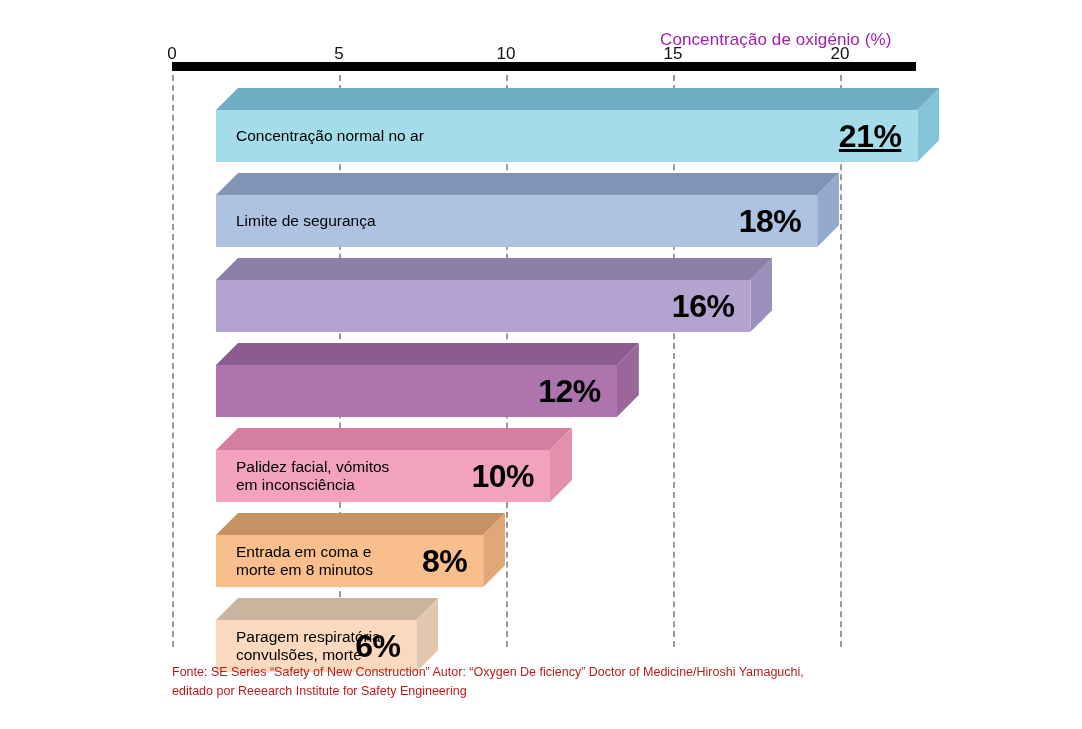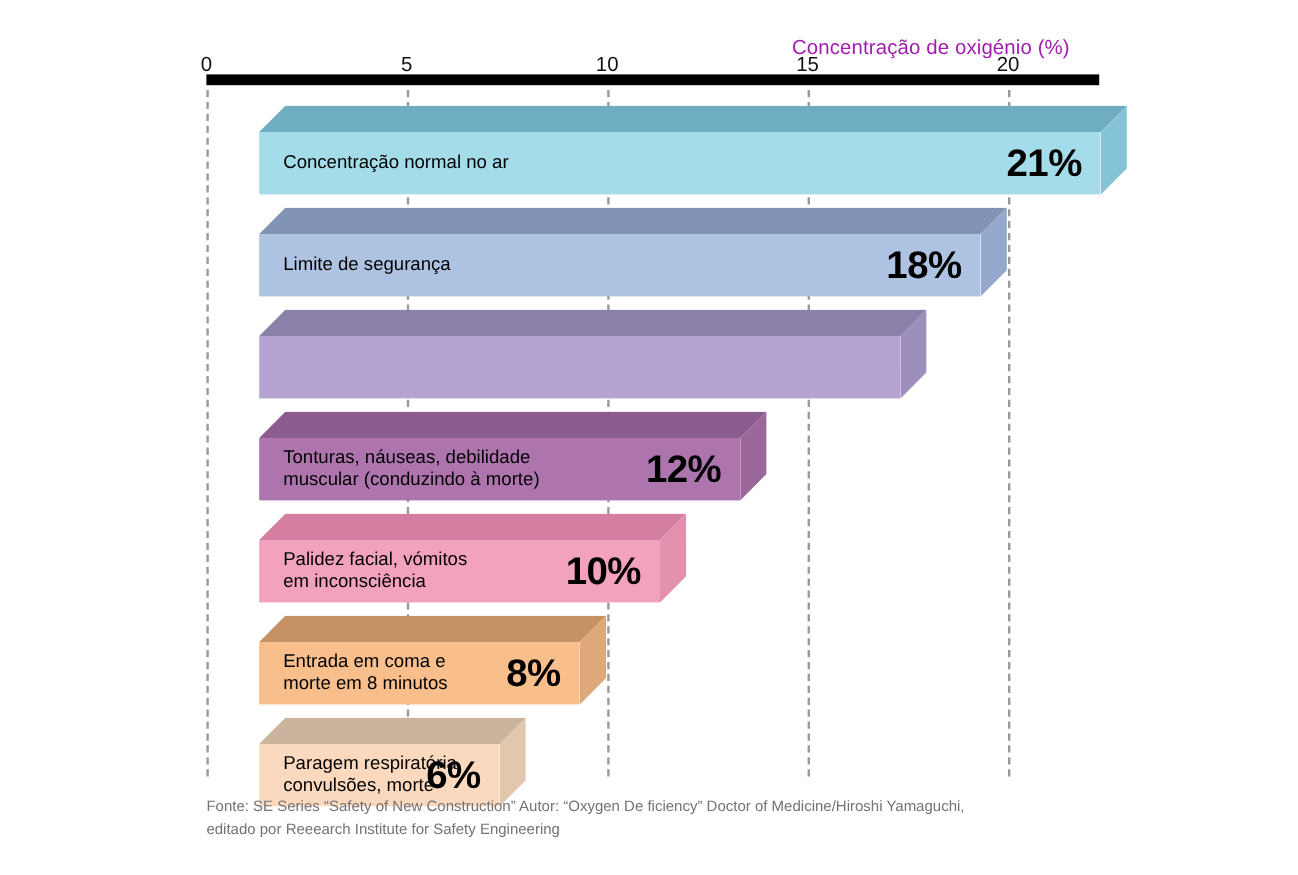--- a/index.html
+++ b/index.html
@@ -133,21 +133,21 @@
   }
 
   
   .footnote {
     position: absolute;
     left: 172px;
     top: 663px;
     width: 790px;
     font-size: 12.5px;
     line-height: 1.55;
-    color: #737373;
+    color: #b91c1c;
     white-space: pre-line;
   }
 </style>
 </head>
 <body>
 
 <div id="chart-root">
 
   <div class="axis-title">Concentração de oxigénio (%)</div>
 
@@ -168,40 +168,39 @@
       <div class="gridline" style="left: 673px;"></div>
       <div class="gridline" style="left: 840px;"></div>
     </div>
 
   <div id="bars-layer">
       <div class="bar-row" style="top: 88px; width: 723.4px; height: 74px;">
         <div class="bar-top" style="width: 723.4px; background: rgb(111, 174, 194); clip-path: polygon(22px 0px, 100% 0px, 701.4px 100%, 0px 100%);"></div>
         <div class="bar-side" style="left: 701.4px; background: rgb(132, 196, 214); clip-path: polygon(100% 0px, 100% 52px, 0px 100%, 0px 22px);"></div>
         <div class="bar-front" style="width: 701.4px; background: rgb(164, 220, 234);"></div>
         <div class="bar-label" style="max-width: 671.4px;">Concentração normal no ar</div>
-        <div class="bar-value" style="left: 0px; width: 685.4px;">21%</div>
+        <div class="bar-value" style="left: 0px; width: 685.4px; text-decoration: underline;">21%</div>
       </div>
       <div class="bar-row" style="top: 173px; width: 623.2px; height: 60px;">
         <div class="bar-top" style="width: 623.2px; background: rgb(130, 148, 182); clip-path: polygon(22px 0px, 100% 0px, 601.2px 100%, 0px 100%);"></div>
         <div class="bar-side" style="left: 601.2px; background: rgb(149, 169, 204); clip-path: polygon(100% 0px, 100% 52px, 0px 100%, 0px 22px);"></div>
         <div class="bar-front" style="width: 601.2px; background: rgb(174, 194, 226);"></div>
         <div class="bar-label" style="max-width: 571.2px;">Limite de segurança</div>
         <div class="bar-value" style="left: 0px; width: 585.2px;">18%</div>
       </div>
       <div class="bar-row" style="top: 258px; width: 556.4px; height: 74px;">
         <div class="bar-top" style="width: 556.4px; background: rgb(139, 128, 169); clip-path: polygon(22px 0px, 100% 0px, 534.4px 100%, 0px 100%);"></div>
         <div class="bar-side" style="left: 534.4px; background: rgb(156, 143, 188); clip-path: polygon(100% 0px, 100% 52px, 0px 100%, 0px 22px);"></div>
         <div class="bar-front" style="width: 534.4px; background: rgb(180, 163, 208);"></div>
+        <div class="bar-value" style="left: 0px; width: 518.4px;">16%</div>
       </div>
       <div class="bar-row" style="top: 343px; width: 422.8px; height: 74px;">
         <div class="bar-top" style="width: 422.8px; background: rgb(140, 92, 144); clip-path: polygon(22px 0px, 100% 0px, 400.8px 100%, 0px 100%);"></div>
         <div class="bar-side" style="left: 400.8px; background: rgb(154, 103, 153); clip-path: polygon(100% 0px, 100% 52px, 0px 100%, 0px 22px);"></div>
         <div class="bar-front" style="width: 400.8px; background: rgb(173, 116, 174);"></div>
-        <div class="bar-label" style="max-width: 370.8px;">Tonturas, náuseas, debilidade
-muscular (conduzindo à morte)</div>
         <div class="bar-value" style="left: 0px; width: 384.8px;">12%</div>
       </div>
       <div class="bar-row" style="top: 428px; width: 356px; height: 52px;">
         <div class="bar-top" style="width: 356px; background: rgb(212, 127, 162); clip-path: polygon(22px 0px, 100% 0px, 334px 100%, 0px 100%);"></div>
         <div class="bar-side" style="left: 334px; background: rgb(226, 144, 174); clip-path: polygon(100% 0px, 100% 52px, 0px 100%, 0px 22px);"></div>
         <div class="bar-front" style="width: 334px; background: rgb(242, 162, 190);"></div>
         <div class="bar-label" style="max-width: 304px;">Palidez facial, vómitos
 em inconsciência</div>
         <div class="bar-value" style="left: 0px; width: 318px;">10%</div>
       </div>

